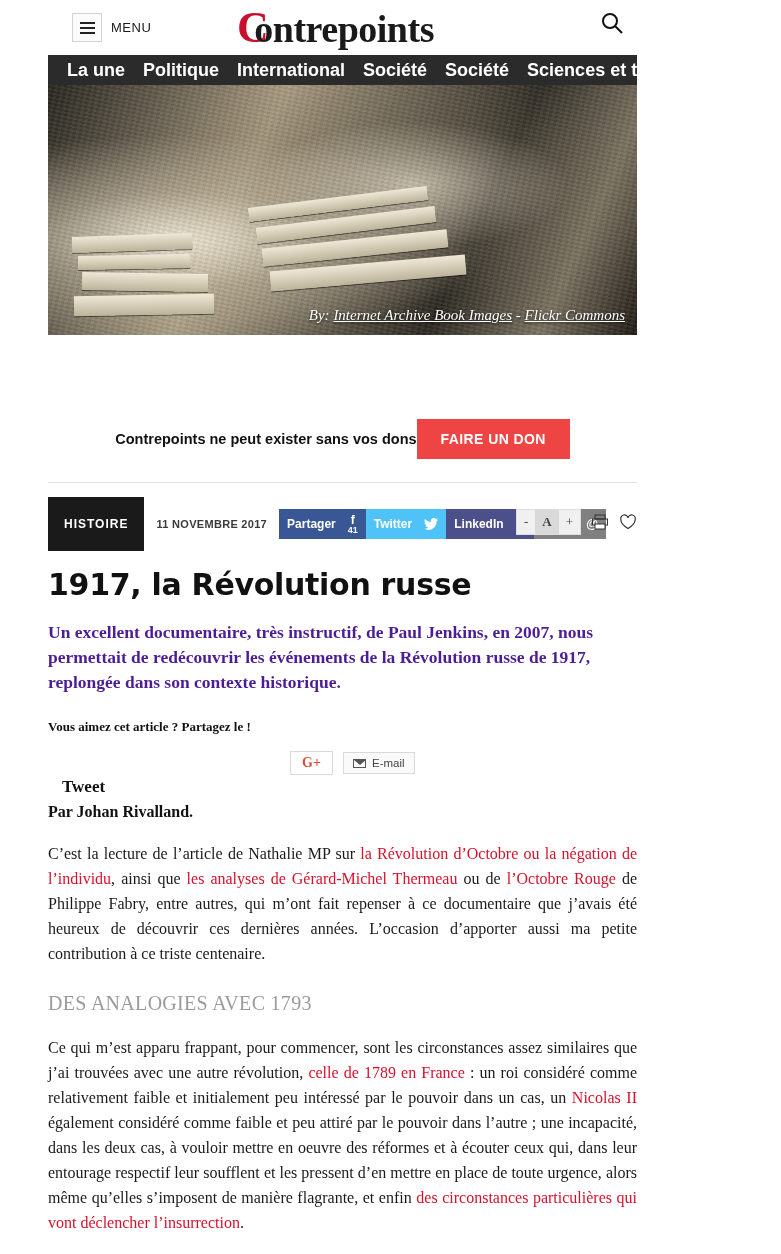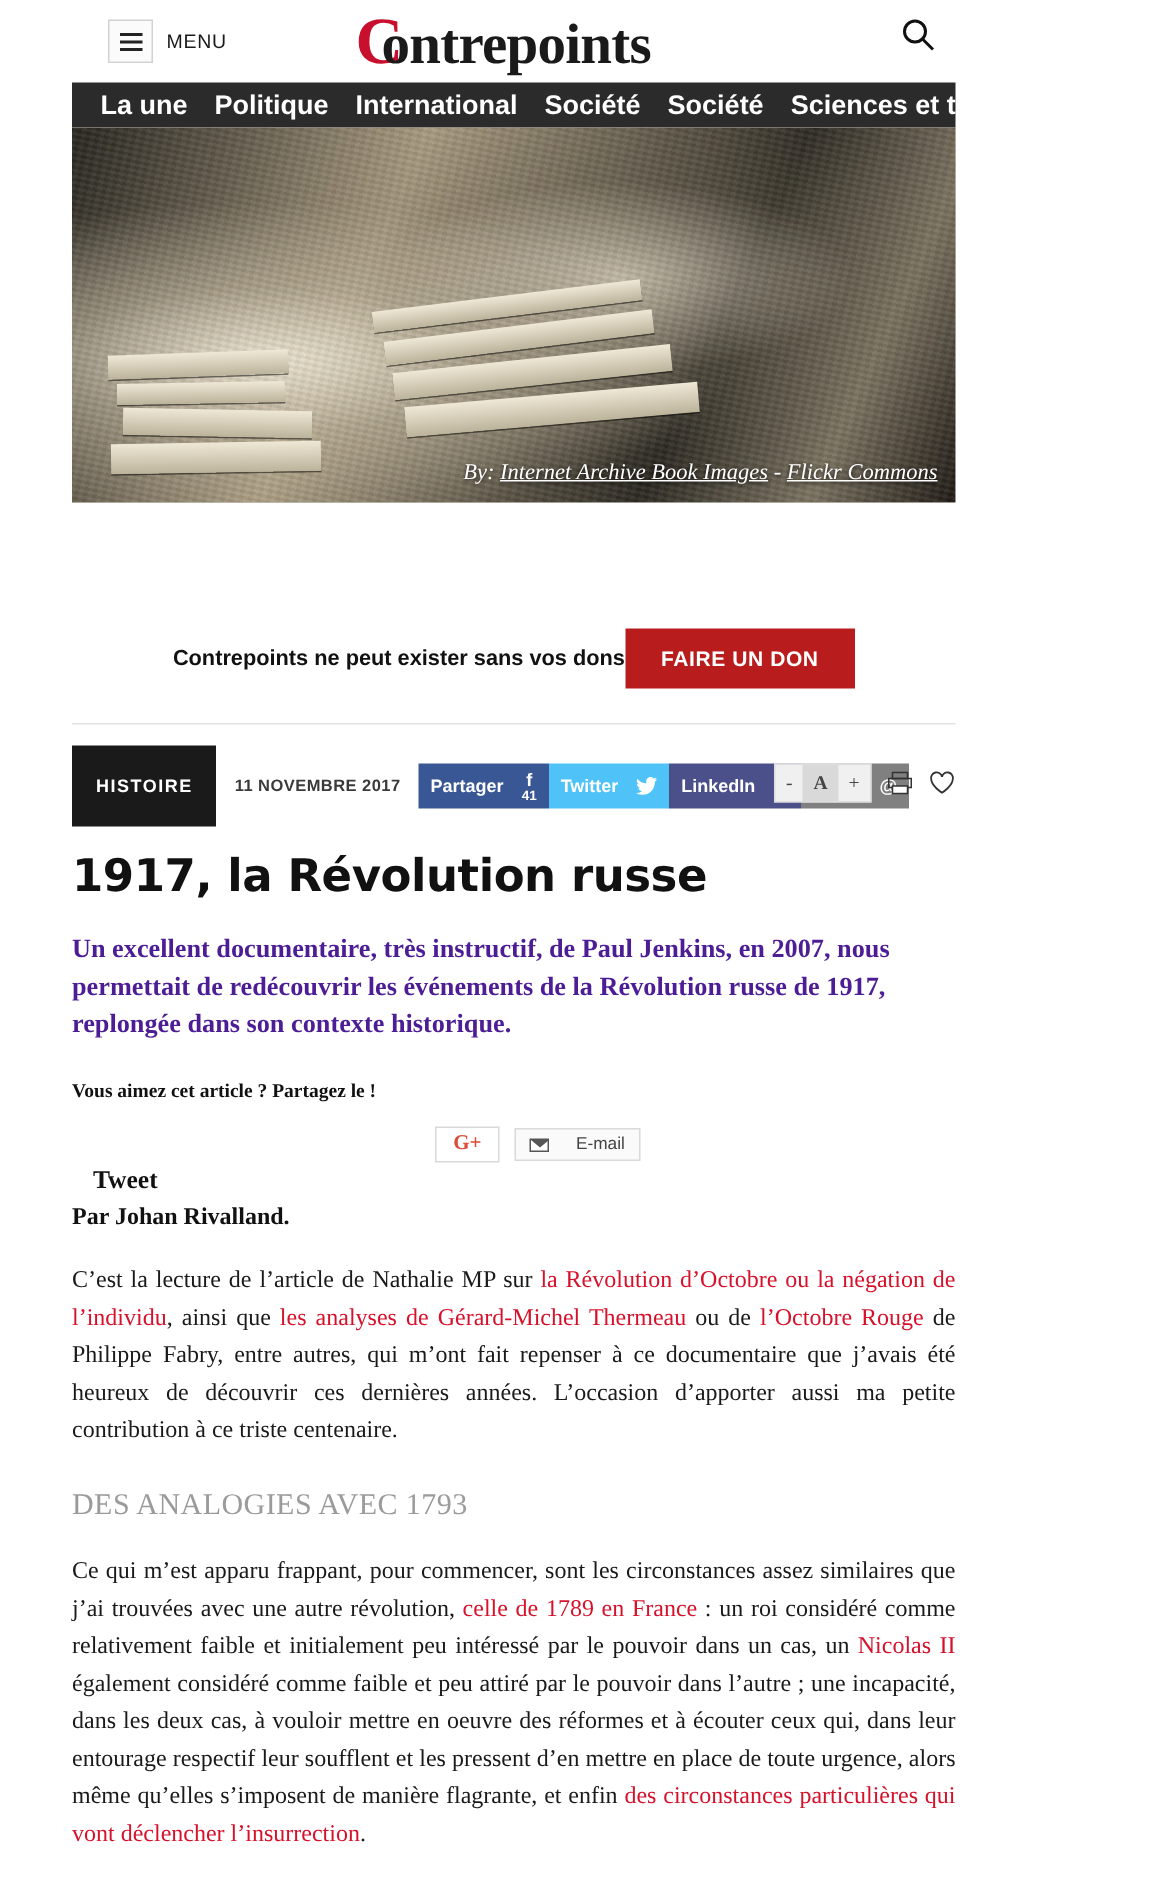--- a/index.html
+++ b/index.html
@@ -132,21 +132,21 @@
     border-bottom: 1px solid #e2e2e2;
     padding-bottom: 28px;
   }
   .donate-text {
     font-size: 14.5px;
     color: #111;
     font-weight: 700;
   }
   .donate-text b { font-weight: 700; }
   .donate-btn {
-    background: #b91c1c;
+    background: #ef4444;
     color: #fff;
     font-size: 14px;
     font-weight: 700;
     letter-spacing: .4px;
     padding: 12px 24px;
     border: none;
     cursor: pointer;
   }
 
   
@@ -254,21 +254,21 @@
     font-size: 14px;
     padding: 3px 11px;
     font-family: "Liberation Serif", serif;
   }
   .email-btn {
     border: 1px solid #d9d9d9;
     background: #fafafa;
     color: #444;
     font-size: 11.5px;
     padding: 4px 9px;
-    display: flex; align-items: center; gap: 18px;
+    display: flex; align-items: center; gap: 6px;
   }
   .env {
     width: 13px; height: 9px; border: 1px solid #555;
     position: relative; display:inline-block; background:#fff;
   }
   .env:after {
     content:''; position:absolute; left:0; top:0;
     border-left: 6.5px solid transparent; border-right: 6.5px solid transparent;
     border-top: 5px solid #555;
   }

